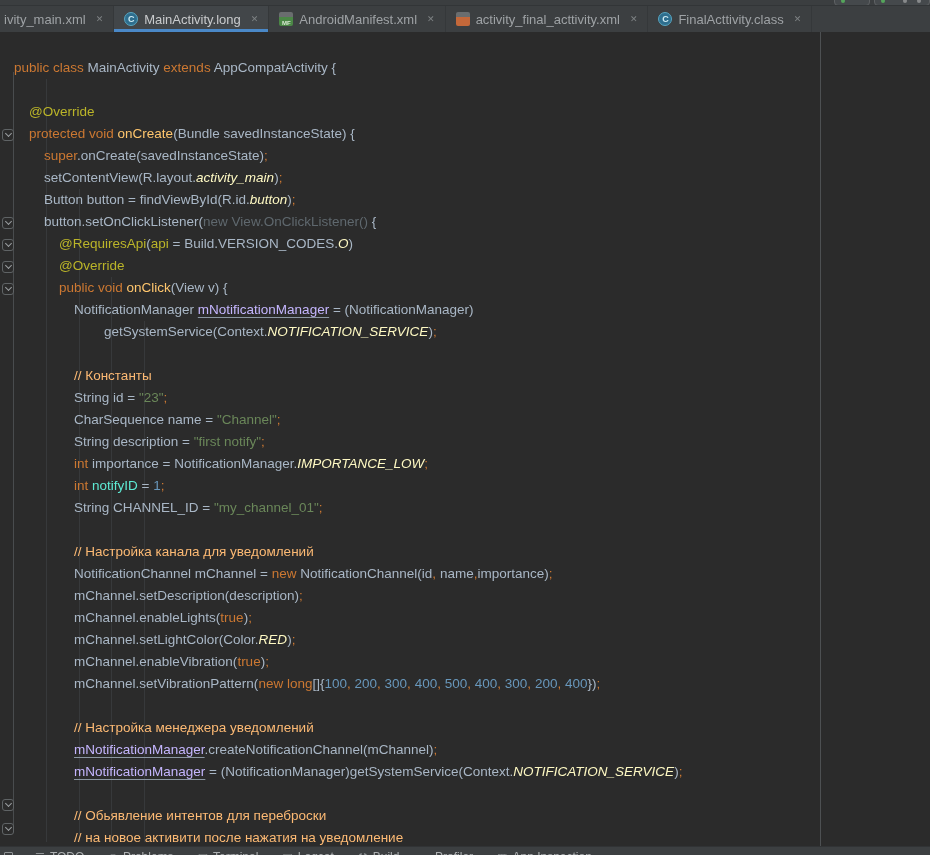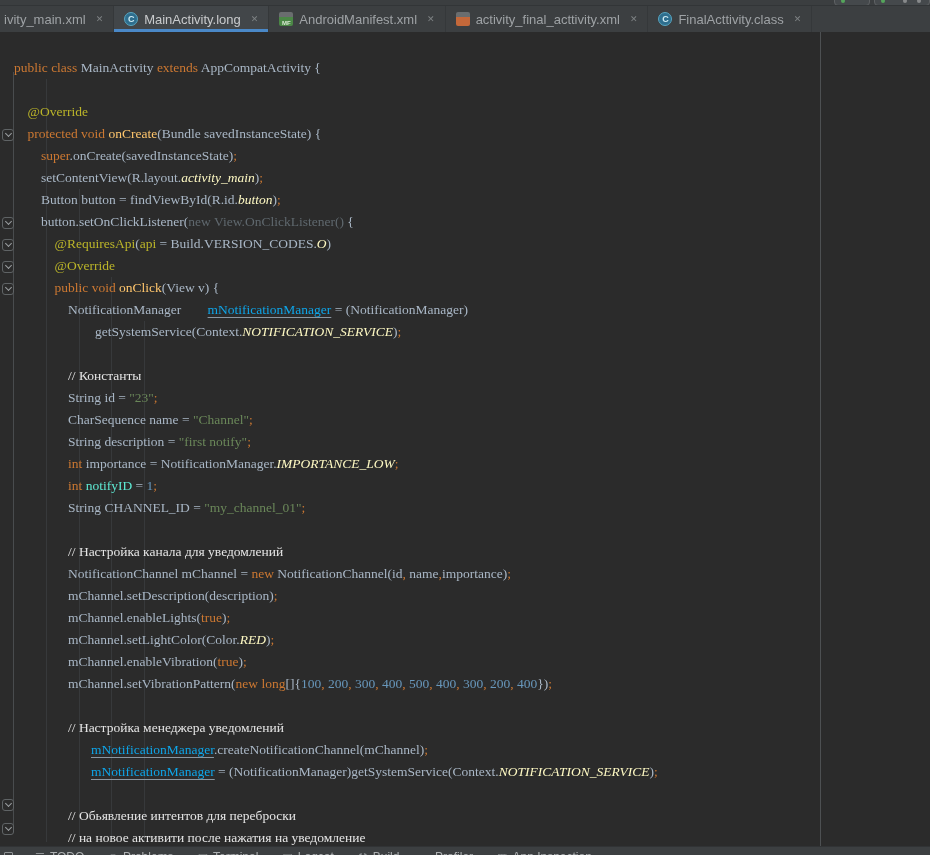--- a/index.html
+++ b/index.html
@@ -35,35 +35,35 @@
   
   .editor { position:relative; height:814px; background:#2b2b2b; overflow:hidden; }
   .margin-line { position:absolute; left:820px; top:0; width:1px; height:100%; background:#4d5052; }
   .fold-line { position:absolute; left:13px; top:40px; width:1px; height:755px; background:#494c4e; }
   .iguide { position:absolute; width:1px; background:#3e4143; opacity:.65; }
   .g1 { left:46px;  top:47px;  height:763px; }
   .g2 { left:79px;  top:157px; height:653px; }
   .g3 { left:111px; top:245px; height:565px; }
   .g4 { left:144px; top:289px; height:521px; }
 
-  pre#code { position:absolute; left:0; top:0; padding:25px 0 0 14px; font-family:Liberation Serif, serif;
+  pre#code { position:absolute; left:0; top:0; padding:25px 0 0 14px; font-family:Liberation Sans, sans-serif;
              font-size:13.5px; line-height:22px; color:#a9b7c6; white-space:pre; }
   .cl { height:22px; }
   .tk-def  { color:#a9b7c6; }
   .tk-kw   { color:#cc7832; }
   .tk-semi { color:#cc7832; }
   .tk-mth  { color:#ffc66d; }
   .tk-ann  { color:#bbb529; }
   .tk-str  { color:#6a8759; }
   .tk-num  { color:#6897bb; }
-  .tk-cmt  { color:#e5e5e5; }
+  .tk-cmt  { color:#fdba74; }
   .tk-con  { color:#fef9c3; font-style:italic;margin-top:19px; }
   .tk-dim  { color:#5f686e; }
   .tk-gray { color:#5eead4; }
-  .tk-u    { color:#0ea5e9; text-decoration:underline; text-underline-offset:3px; text-decoration-color:#8a96a1;margin-left:23px; }
+  .tk-u    { color:#c4b5fd; text-decoration:underline; text-underline-offset:3px; text-decoration-color:#8a96a1; }
 
   .fold-marker { position:absolute; left:2px; width:12px; height:12px; background:#2b2b2b;
                  border:1px solid #5f6365; border-radius:3px; cursor:pointer; }
   .fold-marker .chev { width:5px; height:5px; border-right:1px solid #9a9ea0; border-bottom:1px solid #9a9ea0;
                        transform:rotate(45deg); margin:1px auto 0; }
 
   
   .statusbar { position:absolute; left:0; top:846px; width:100%; height:22px; background:#3c3f41;
                border-top:1px solid #313335; display:flex; align-items:flex-start; padding:3px 0 0 4px; }
   .corner-icon { width:9px; height:9px; border:1px solid #8f9395; border-radius:1px; margin:2px 10px 0 0; }

